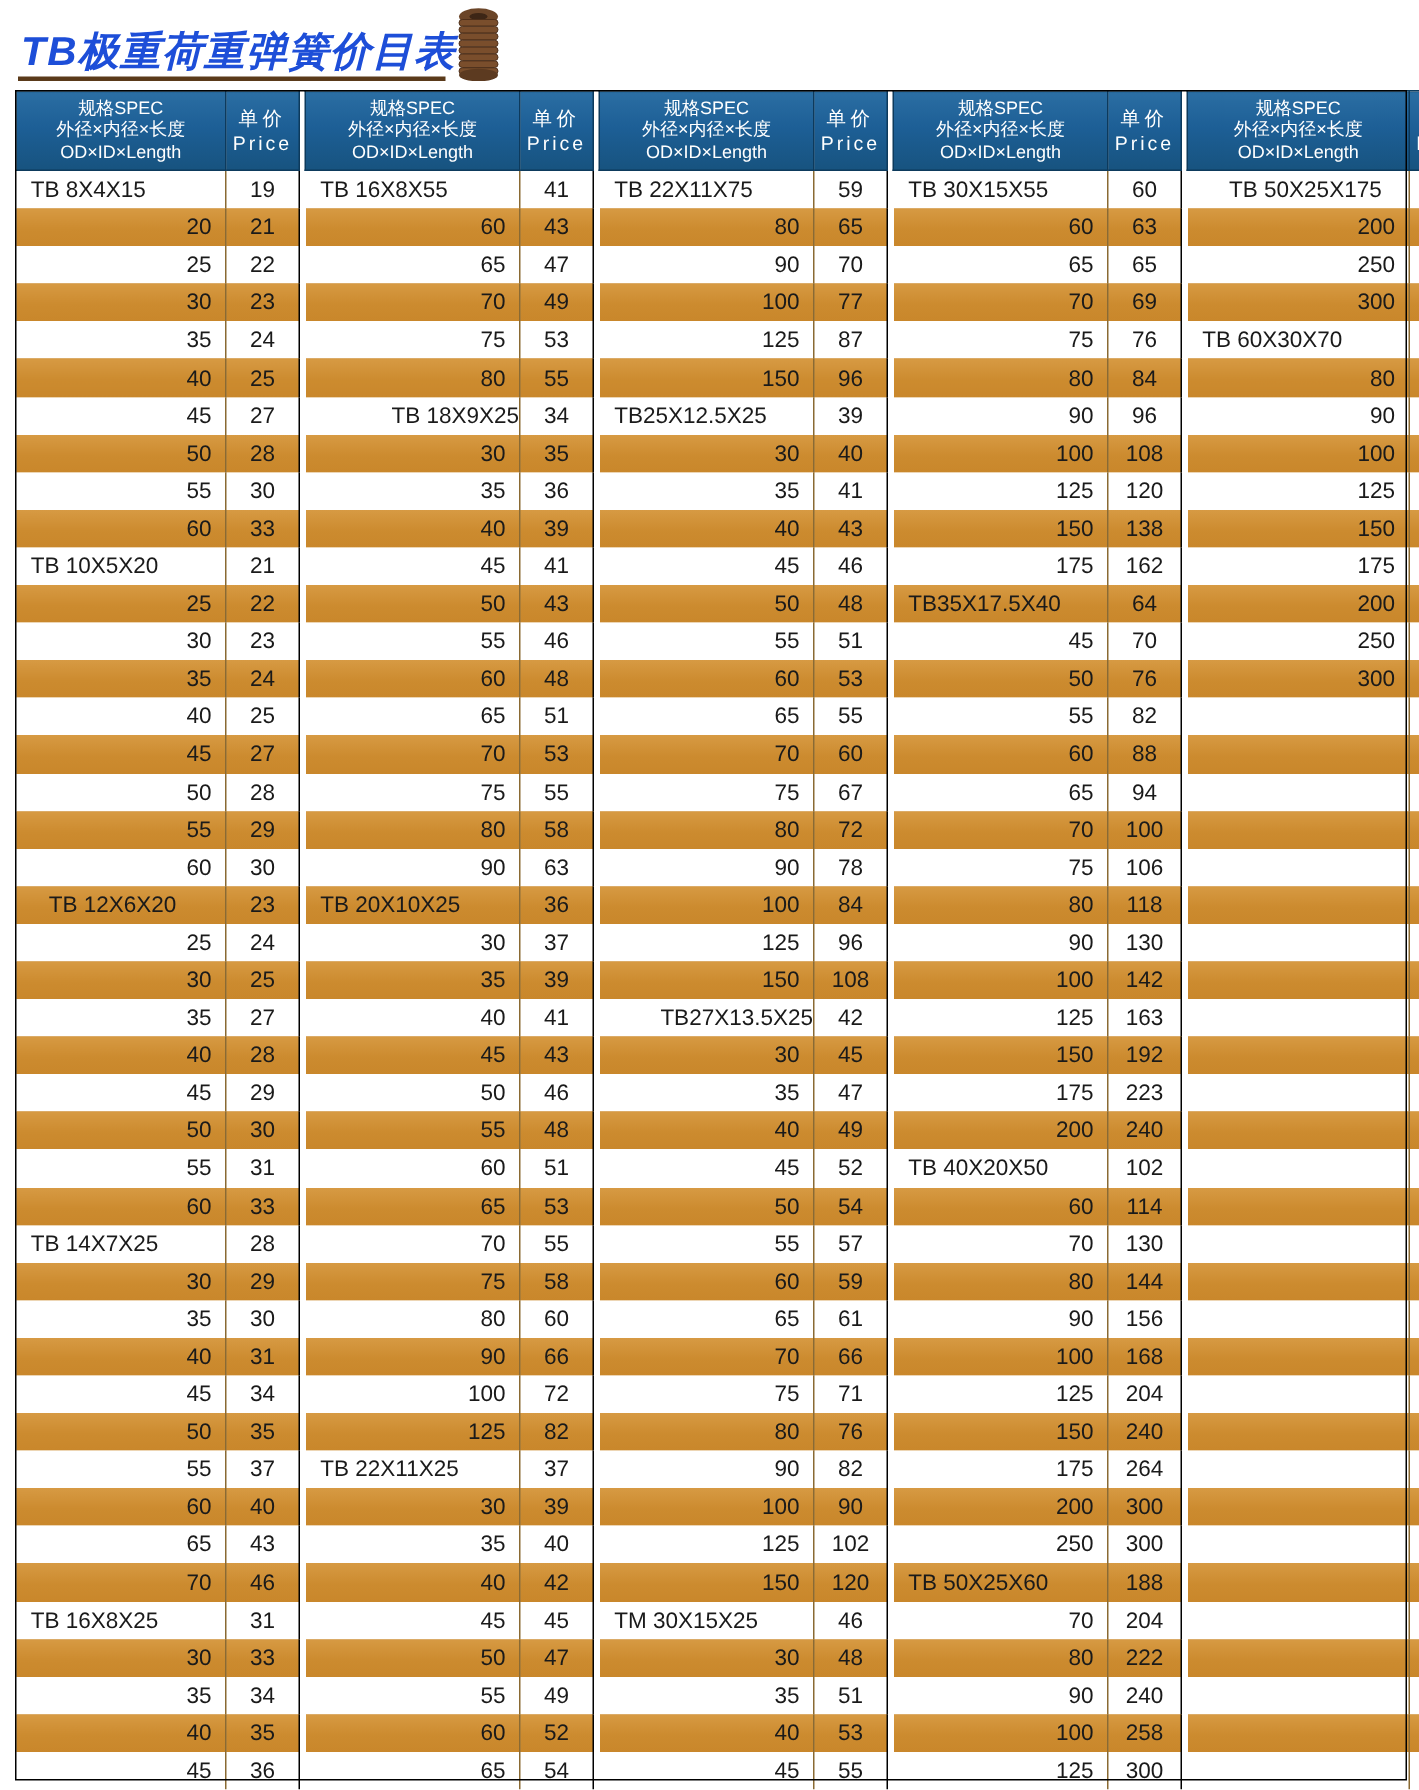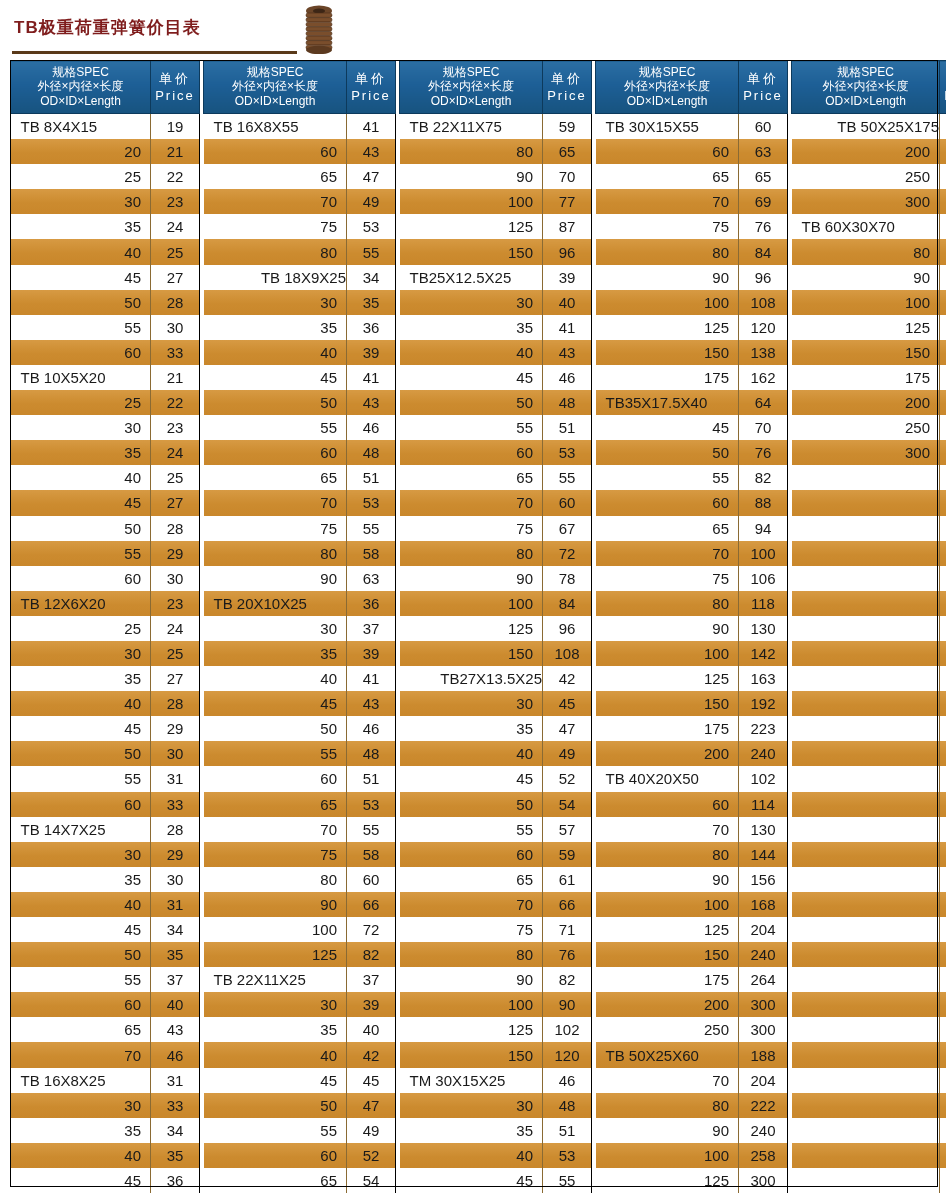--- a/index.html
+++ b/index.html
@@ -10,22 +10,22 @@
     overflow:hidden;
   }
   .page{position:relative;width:946px;height:1193px;}
 
   
   .title-bar{
     position:absolute;left:0;top:0;width:946px;height:58px;
   }
   .title-text{
     position:absolute;left:14px;top:16px;
-    font-size:17px;font-weight:bold;letter-spacing:1px;
-    color:#7f1d1d;white-space:nowrap;
+    font-size:27px;font-weight:bold;letter-spacing:1px;
+    color:#1d4ed8;white-space:nowrap;font-style:italic;
   }
   .title-rule{
     position:absolute;left:12px;top:51px;width:285px;height:3px;
     background:#5a3a1a;
   }
   
   .spring-icon{
     position:absolute;left:301px;top:4px;width:36px;height:50px;
   }
 
@@ -188,21 +188,21 @@
           <td class="sep"></td>
           <td class="spec empty" style="text-align: left; padding-left: 10px; padding-right: 0px;">TB  16X8X55</td>
           <td class="price empty">41</td>
           <td class="sep"></td>
           <td class="spec empty" style="text-align: left; padding-left: 10px; padding-right: 0px;">TB  22X11X75</td>
           <td class="price empty">59</td>
           <td class="sep"></td>
           <td class="spec empty" style="text-align: left; padding-left: 10px; padding-right: 0px;">TB  30X15X55</td>
           <td class="price empty">60</td>
           <td class="sep"></td>
-          <td class="spec empty" style="text-align: right; padding-left: 10px; padding-right: 0px;">TB  50X25X175</td>
+          <td class="spec empty" style="text-align: center; padding-left: 10px; padding-right: 0px;">TB  50X25X175</td>
           <td class="price empty">408</td>
         </tr>
         <tr class="band">
           <td class="spec b">20</td>
           <td class="price b">21</td>
           <td class="sep"></td>
           <td class="spec b">60</td>
           <td class="price b">43</td>
           <td class="sep"></td>
           <td class="spec b">80</td>
@@ -480,21 +480,21 @@
           <td class="spec empty">90</td>
           <td class="price empty">78</td>
           <td class="sep"></td>
           <td class="spec empty">75</td>
           <td class="price empty">106</td>
           <td class="sep"></td>
           <td class="spec empty"></td>
           <td class="price empty"></td>
         </tr>
         <tr class="band">
-          <td class="spec b" style="text-align: left; padding-left: 10px; padding-right: 0px;">TB   12X6X20</td>
+          <td class="spec b" style="text-align: left; padding-left: 22px; padding-right: 0px;">TB   12X6X20</td>
           <td class="price b">23</td>
           <td class="sep"></td>
           <td class="spec b" style="text-align: left; padding-left: 10px; padding-right: 0px;">TB 20X10X25</td>
           <td class="price b">36</td>
           <td class="sep"></td>
           <td class="spec b">100</td>
           <td class="price b">84</td>
           <td class="sep"></td>
           <td class="spec b">80</td>
           <td class="price b">118</td>

